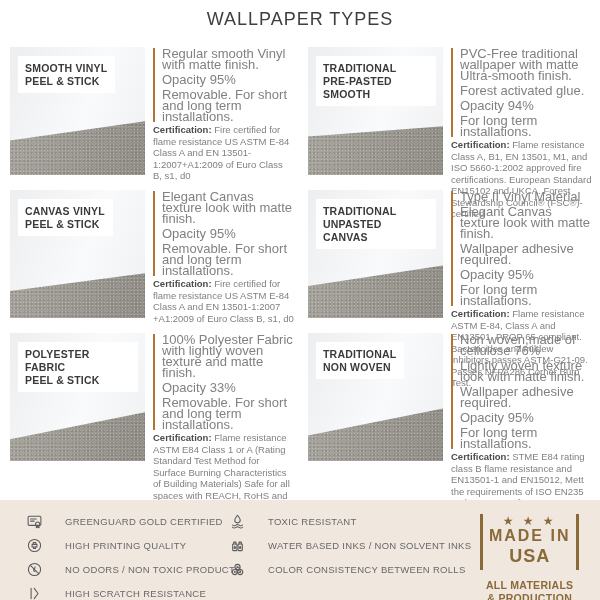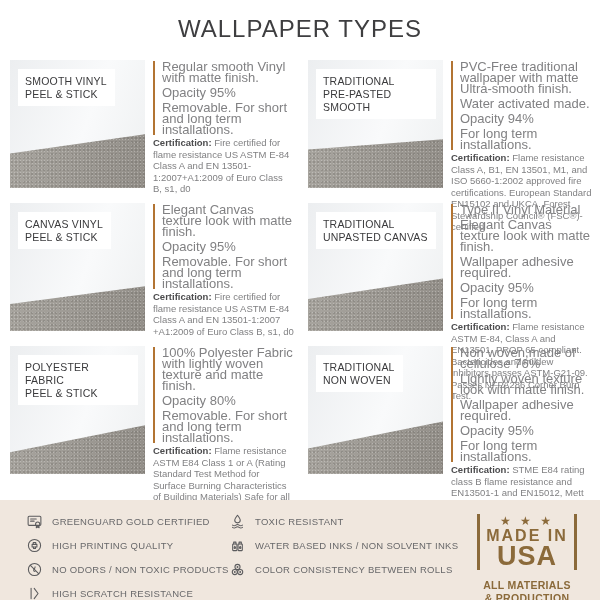--- a/index.html
+++ b/index.html
@@ -3,22 +3,22 @@
 <meta charset="utf-8">
 <style>
   * { margin:0; padding:0; box-sizing:border-box; }
   html,body { background:#ffffff; }
   .page {
     position:relative; width:600px; height:600px; background:#ffffff;
     font-family:"Liberation Sans", sans-serif; overflow:hidden;
   }
   
   .title {
-    padding-top:15px; text-align:center;
-    font-size:24px; font-weight:500; letter-spacing:1px; color:#3e3e40;
+    padding-top:9px; text-align:center;
+    font-size:18px; font-weight:500; letter-spacing:1px; color:#3e3e40;
   }
   
   .grid {
     margin:17px 8px 0 10px;
     display:grid; grid-template-columns:1fr 1fr;
     grid-template-rows:128px 128px 128px;
     column-gap:14px; row-gap:15px;
   }
   .panel { display:flex; gap:8px; }
   
@@ -40,21 +40,21 @@
   .panel:nth-child(3) .floor { clip-path:polygon(0 79%, 100% 65%, 100% 100%, 0 100%); }
   .panel:nth-child(4) .floor { clip-path:polygon(0 75%, 100% 59%, 100% 100%, 0 100%); }
   .panel:nth-child(5) .floor { clip-path:polygon(0 83%, 100% 62%, 100% 100%, 0 100%); }
   .panel:nth-child(6) .floor { clip-path:polygon(0 80%, 100% 59%, 100% 100%, 0 100%); }
   .label-box {
     position:absolute; top:9px; left:8px; max-width:120px;
     background:rgba(255,255,255,0.97); padding:6px 8px 5px 7px;
   }
   .label-box span {
     display:block; white-space:pre-line;
-    font-size:10.5px; line-height:13px; font-weight:normal;
+    font-size:10.5px; line-height:13px; font-weight:bold;
     letter-spacing:0.2px; color:#3a3a3c;
   }
   
   .ptext { flex:1; padding-top:1px; min-width:0; }
   .desc-group { border-left:2px solid #b27433; padding-left:7px; }
   p.desc {
     font-size:13px; line-height:11px; color:#818183; margin-bottom:4px;
   }
   p.desc:last-child { margin-bottom:0; }
   p.desc:empty { display:none; }
@@ -63,33 +63,33 @@
   }
   p.cert b { color:#4c4c4e; }
   
   .footer {
     position:absolute; left:0; right:0; bottom:0; height:100px;
     background:#f0e7de; display:flex; padding:13px 12px 0 26px;
   }
   .f-col { display:flex; flex-direction:column; gap:7px; }
   .f-col.left  { width:203px; }
   .f-col.mid   { flex:1; }
-  .f-item { display:flex; align-items:center; gap:9px; height:17px; }
+  .f-item { display:flex; align-items:center; gap:22px; height:17px; }
   .f-item svg { flex:0 0 17px; }
   .f-item span {
     font-size:9.5px; letter-spacing:0.3px; color:#68686a; white-space:nowrap;
   }
   
   .usa-wrap { width:122px; text-align:center; padding-top:1px; color:#8b6a3a; }
   .usa-badge { display:flex; justify-content:center; align-items:stretch; gap:6px; height:56px; }
   .badge-bar { width:3px; background:#8b6a3a; }
   .usa-center { display:flex; flex-direction:column; align-items:center; }
   .usa-stars { font-size:12px; letter-spacing:3px; line-height:15px; }
   .usa-madein { font-size:16px; font-weight:bold; letter-spacing:2px; line-height:14px; }
-  .usa-big { font-size:27px; font-weight:bold; letter-spacing:1px; line-height:26px; }
+  .usa-big { font-size:18px; font-weight:bold; letter-spacing:1px; line-height:26px; }
   .usa-sub { margin-top:9px; font-size:10.5px; font-weight:bold; line-height:13px; letter-spacing:0.3px; }
 </style>
 </head>
 <body>
 
 <div class="page">
 
   <h1 class="title">WALLPAPER TYPES</h1>
 
   <div class="grid">
@@ -117,21 +117,21 @@
       <div class="sample">
         <div class="floor"></div>
         <div class="label-box">
             <span>TRADITIONAL
 PRE-PASTED SMOOTH</span>
           </div>
       </div>
       <div class="ptext">
         <div class="desc-group">
           <p class="desc">PVC-Free traditional wallpaper with matte Ultra-smooth finish.</p>
-          <p class="desc">Water activated made.</p>
+          <p class="desc">Forest activated glue.</p>
           <p class="desc">Opacity 94%</p>
           <p class="desc">For long term installations.</p>
 
         </div>
         <p class="cert"><b>Certification:</b> <span>Flame resistance Class A, B1, EN 13501, M1, and ISO 5660-1:2002 approved fire certifications. European Standard EN15102 and UKCA. Forest Stewardship Council® (FSC®)-certified</span></p>
       </div>
     </section>
 
     <section class="panel">
       <div class="sample">
@@ -176,21 +176,21 @@
       <div class="sample">
         <div class="floor"></div>
         <div class="label-box">
             <span>POLYESTER FABRIC
 PEEL &amp; STICK</span>
           </div>
       </div>
       <div class="ptext">
         <div class="desc-group">
           <p class="desc">100% Polyester Fabric with lightly woven texture and matte finish.</p>
-          <p class="desc">Opacity 80%</p>
+          <p class="desc">Opacity 33%</p>
           <p class="desc">Removable.  For short and long term installations.</p>
 
         </div>
         <p class="cert"><b>Certification:</b> <span>Flame resistance ASTM E84 Class 1 or A (Rating Standard Test Method for Surface Burning Characteristics of Building Materials) Safe for all spaces with REACH, RoHS and Prop 65 Compliance</span></p>
       </div>
     </section>
 
     <section class="panel">
       <div class="sample">
         <div class="floor"></div>

